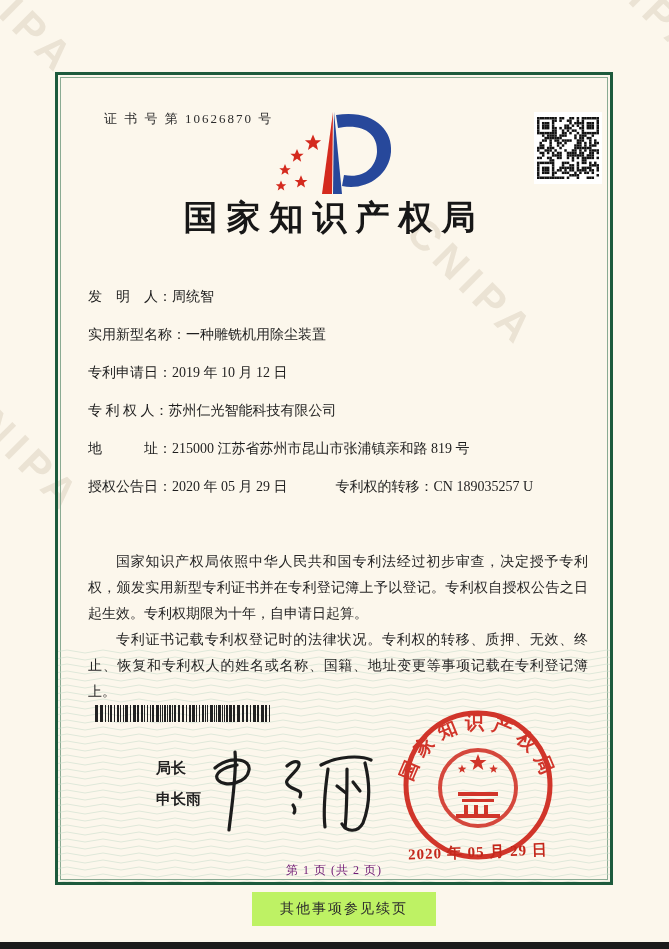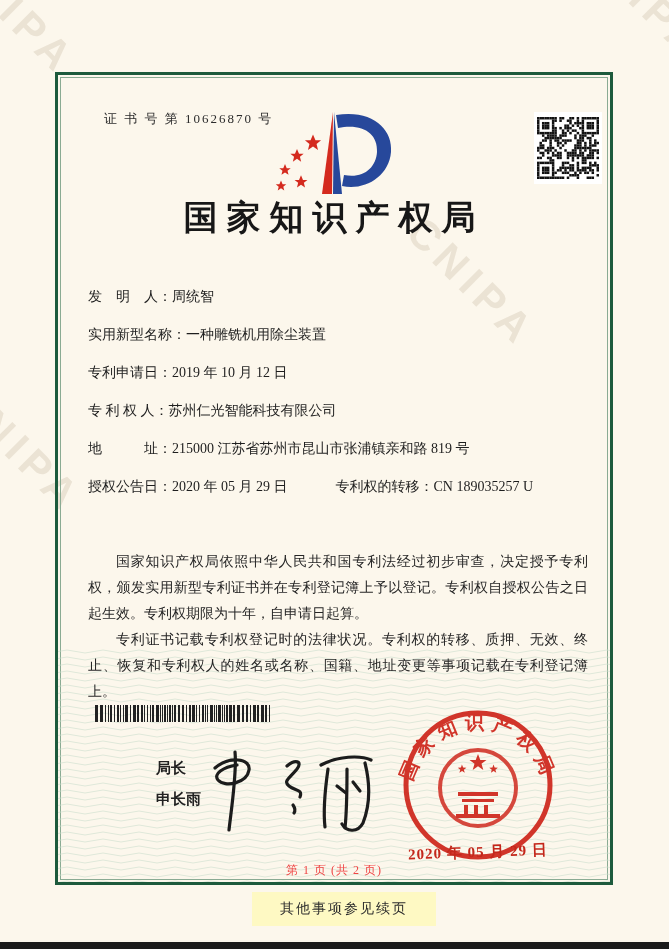--- a/index.html
+++ b/index.html
@@ -70,25 +70,25 @@
   
   .seal-svg { position:absolute; left:398px; top:706px; opacity:0.95; }
   .seal-date {
     position:absolute; left:396px; top:843px; width:164px; text-align:center;
     color:#c4271b; font-size:15px; font-weight:700; letter-spacing:1px;
     transform:rotate(-2deg);
   }
   
   .page-indicator {
     position:absolute; left:55px; top:862px; width:558px; text-align:center;
-    font-size:12px; color:#ef4444; letter-spacing:1px;
+    font-size:12px; color:#701a75; letter-spacing:1px;
   }
   .cont-note {
     position:absolute; left:252px; top:892px; width:184px; height:34px;
-    background:#fef9c3; text-align:center; line-height:34px;
+    background:#bef264; text-align:center; line-height:34px;
     font-size:14px; color:#2c2c2c; letter-spacing:2px;
   }
   .bottom-bar {
     position:absolute; left:0; bottom:0; width:100%; height:7px; background:#1b1b1b;
   }
 </style>
 </head>
 <body>
 
 <div class="page">

